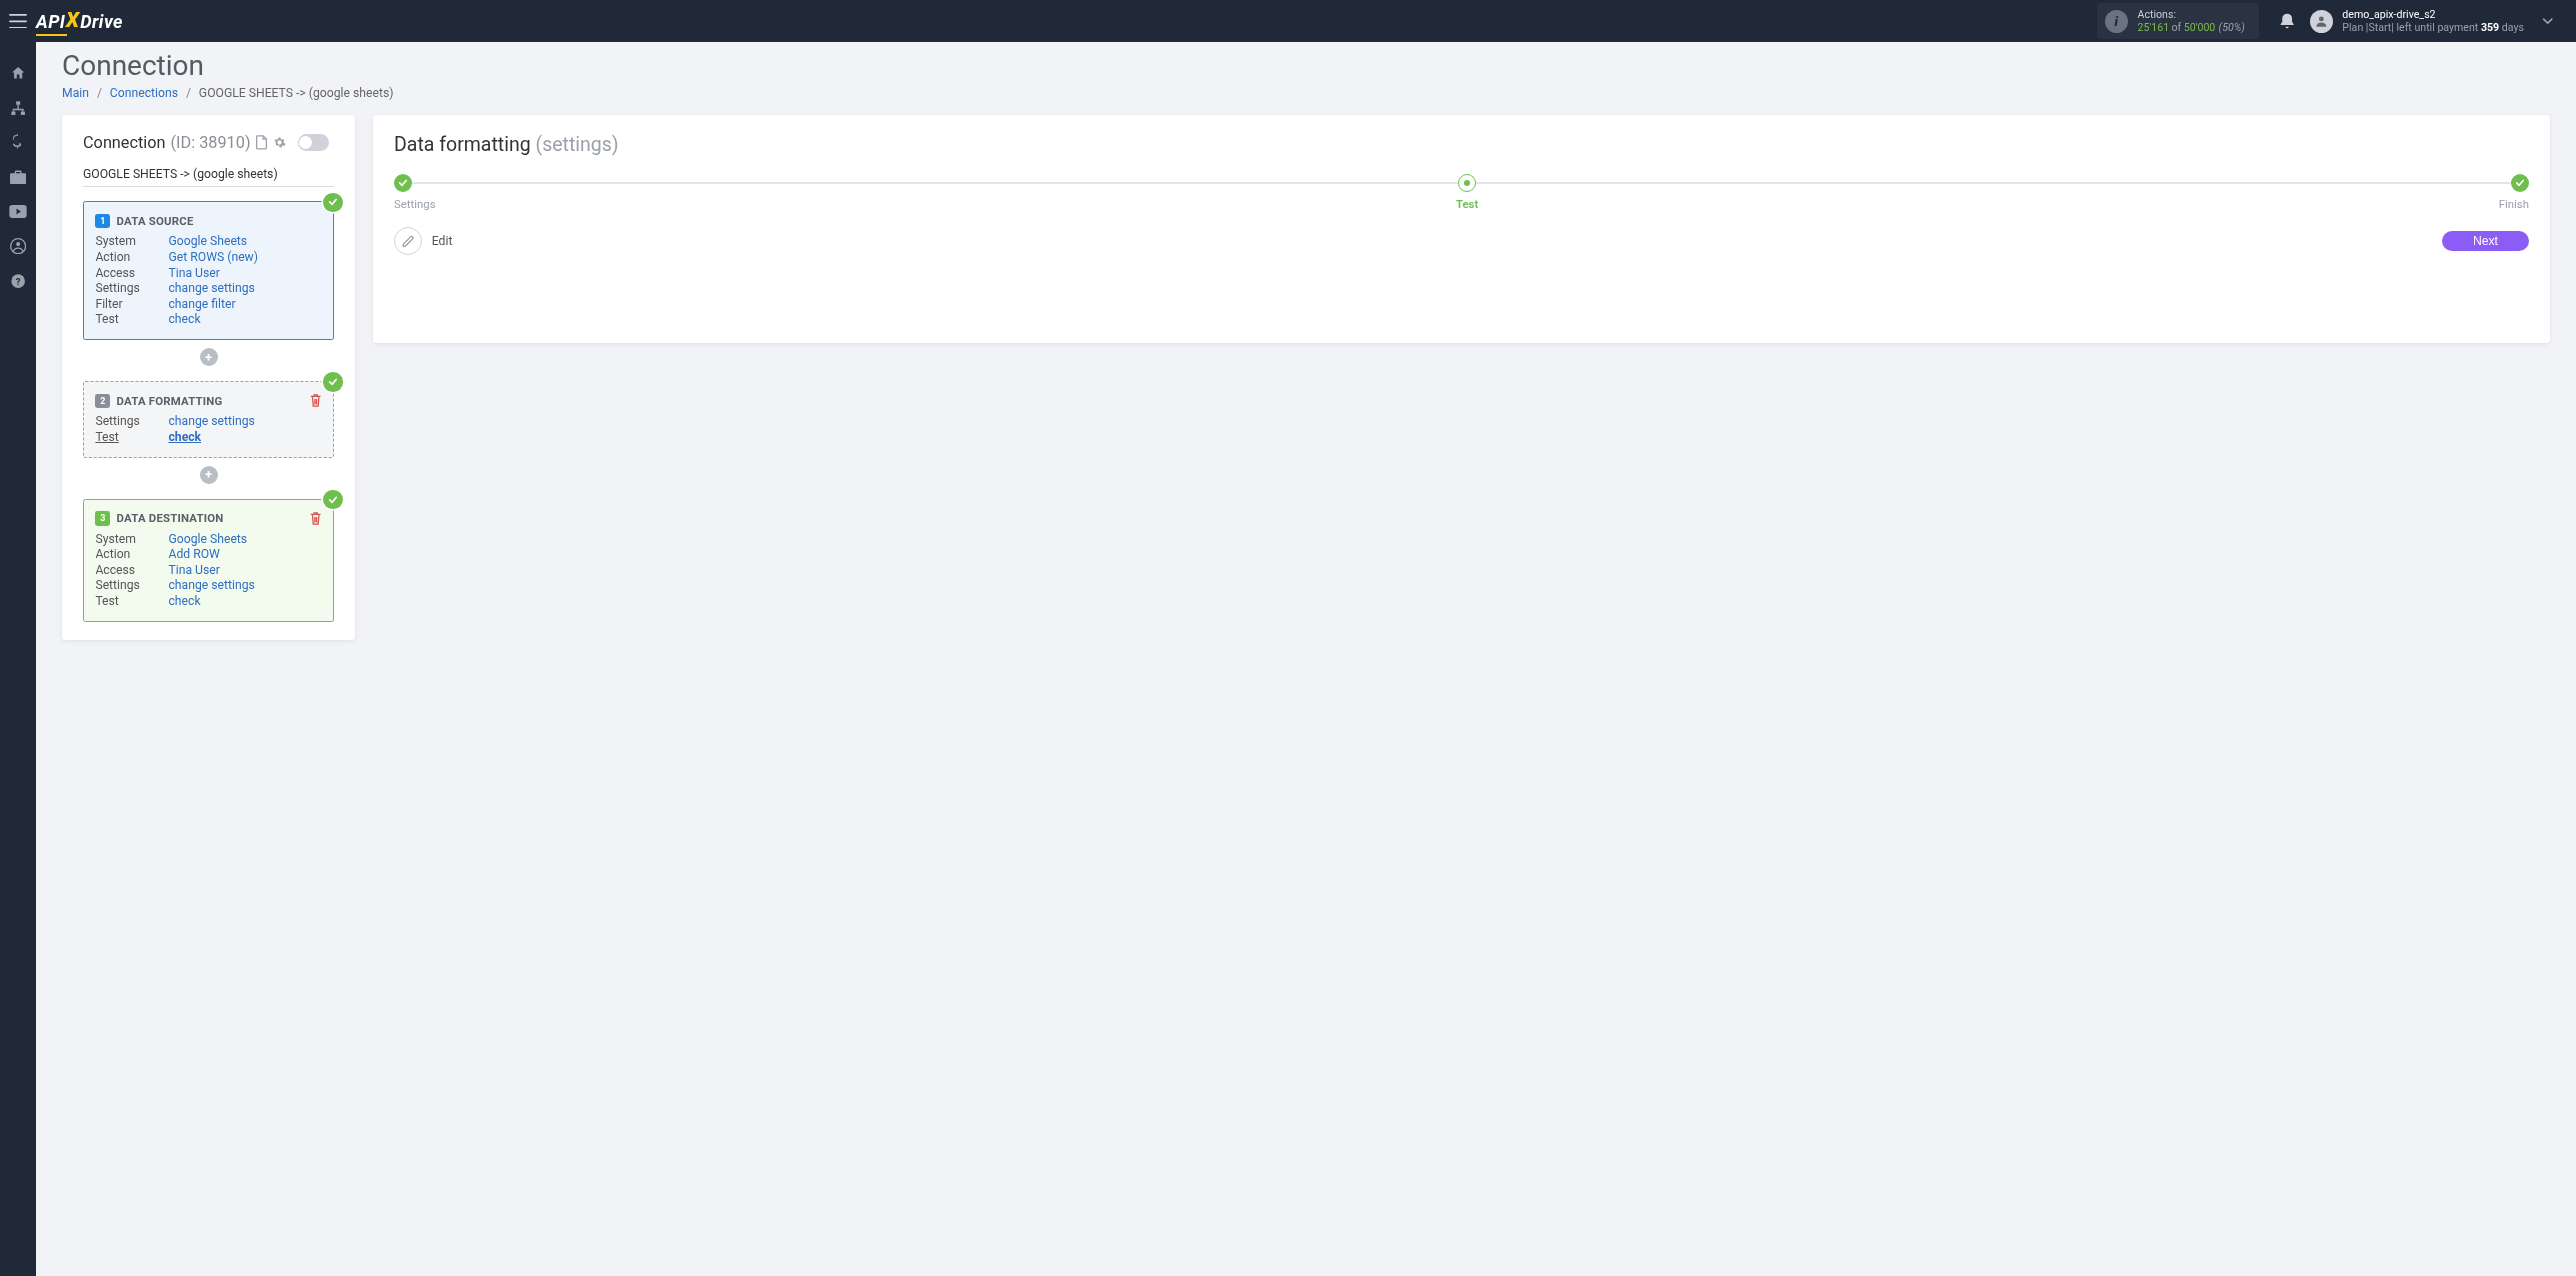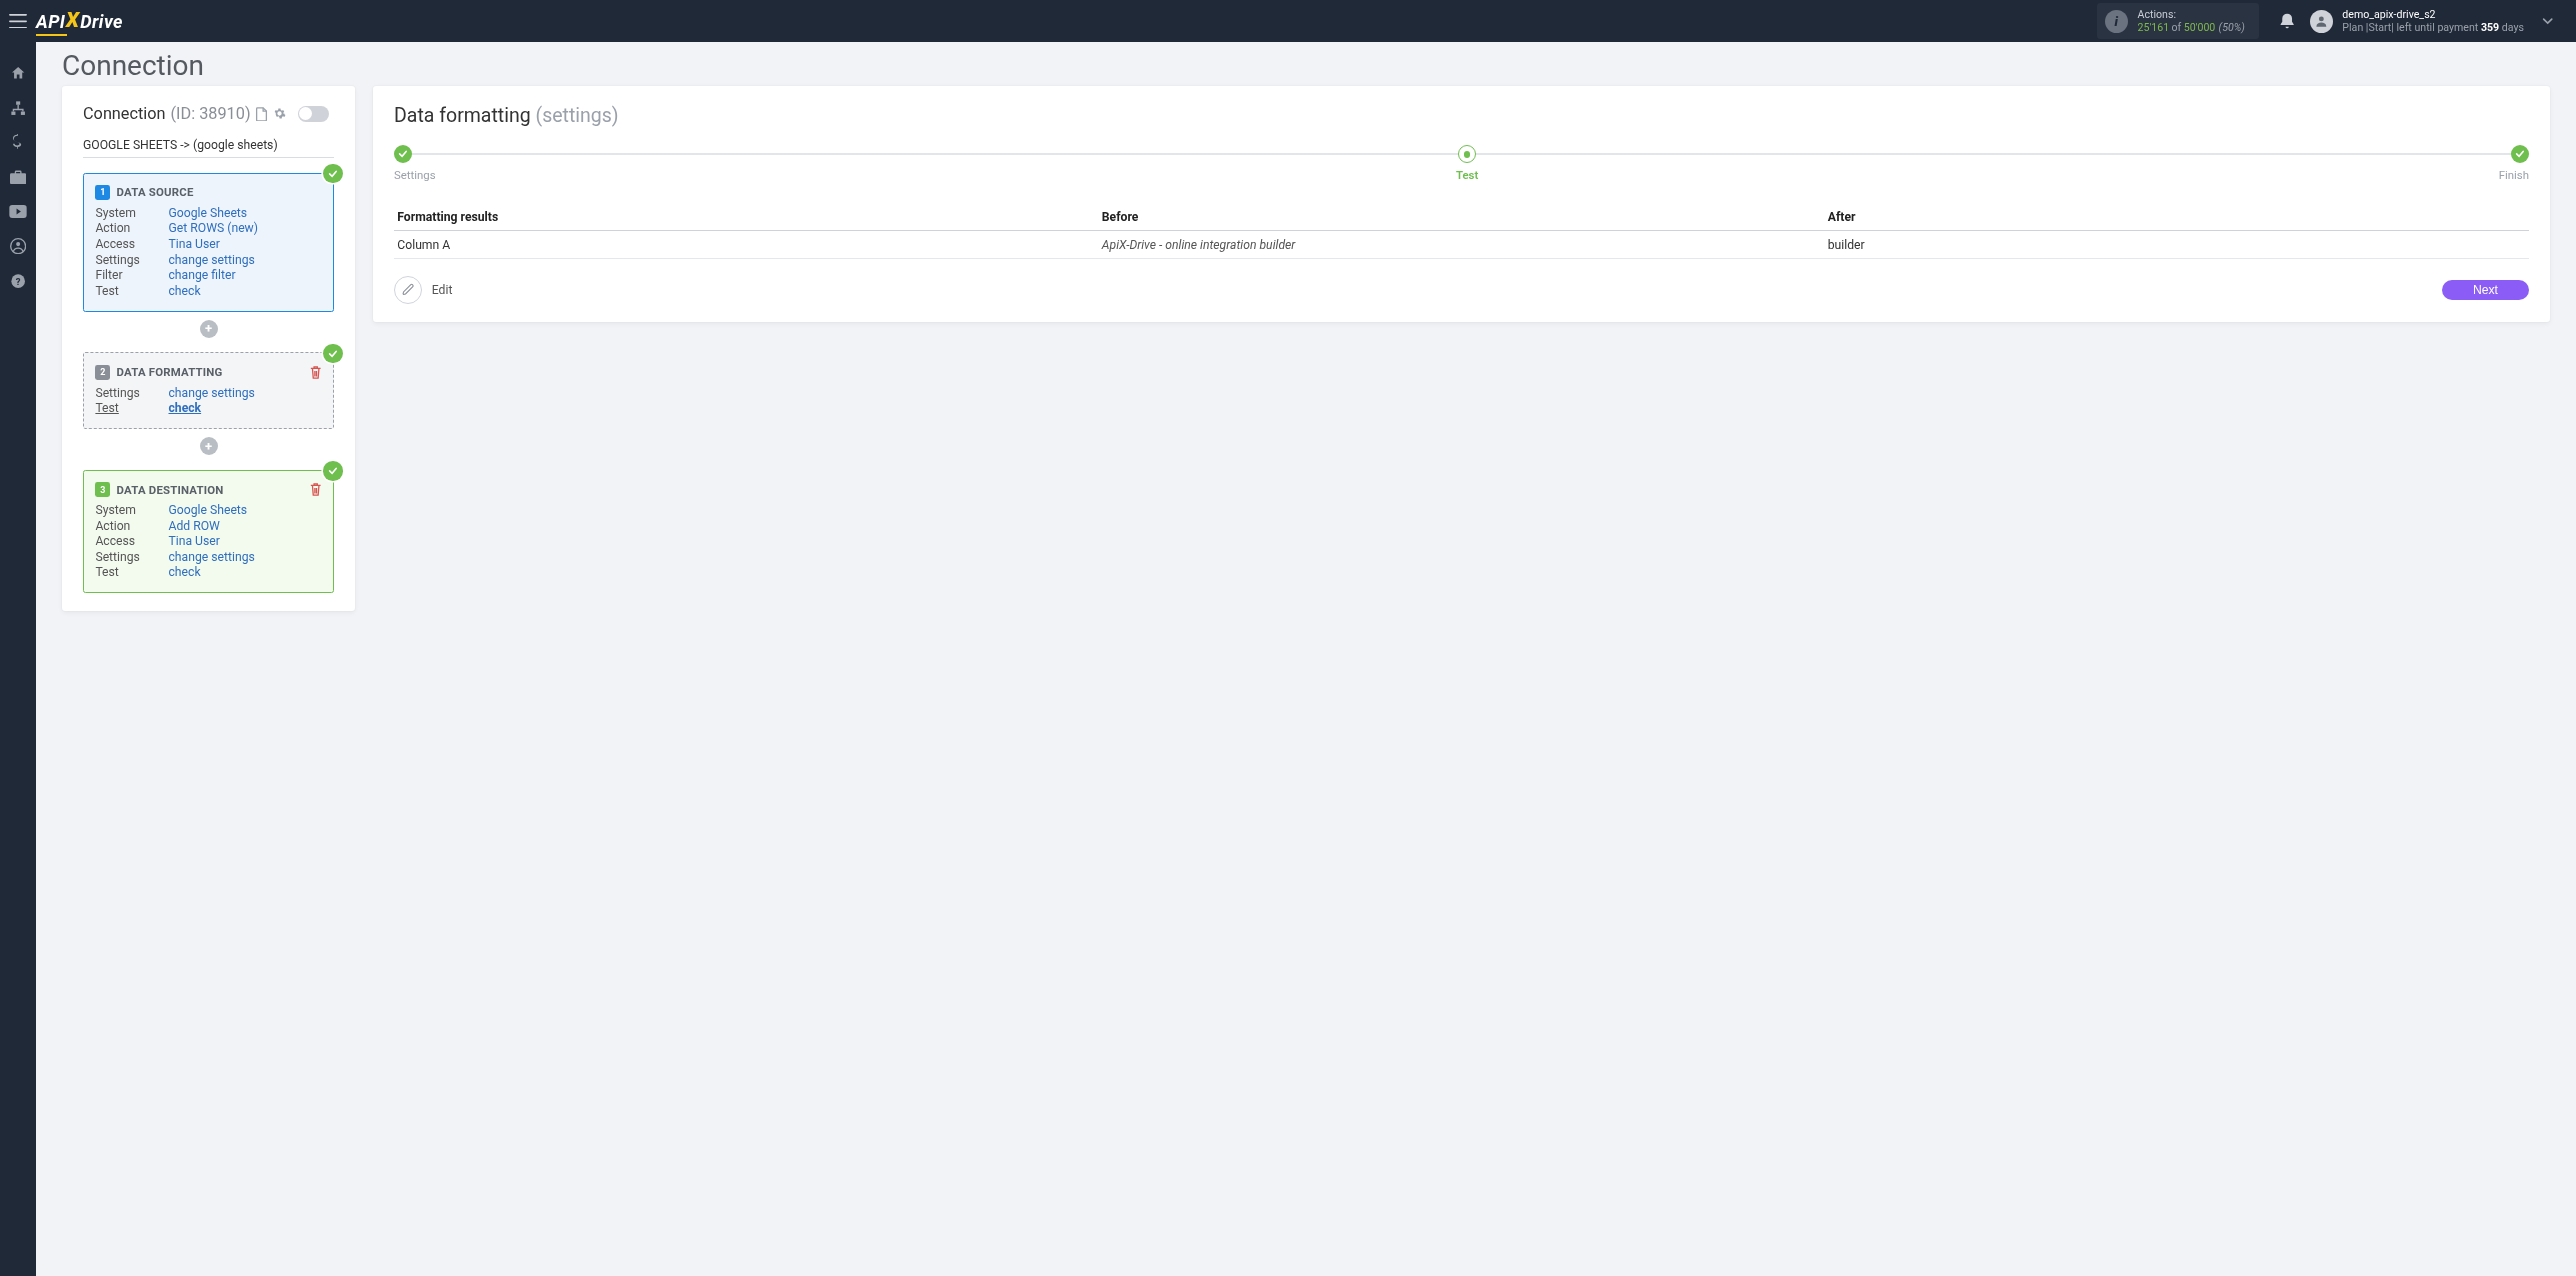--- a/index.html
+++ b/index.html
@@ -264,20 +264,27 @@
   <div class="navitem">
       <svg width="16.3" height="16.3" viewBox="0 0 24 24" fill="currentColor" style="font-size:14px">
         <circle cx="12" cy="12" r="10"></circle>
         <text x="12" y="17" text-anchor="middle" font-size="14" font-weight="700" fill="#202938">?</text>
       </svg>
     </div>
 </div>
 
 <div class="page">
   <h1 class="page-title">Connection</h1>
+  <div class="breadcrumb">
+    <a href="#">Main</a>
+    <span class="sep">/</span>
+    <a href="#">Connections</a>
+    <span class="sep">/</span>
+    <span>GOOGLE SHEETS -&gt; (google sheets)</span>
+  </div>
 
   <div class="columns">
 
     <div class="card left-card">
       <div class="conn-title">
         <span>Connection </span>
           <span class="sub">(ID: 38910)</span>
         <span class="icon-btn">
           <svg width="13" height="14.7" viewBox="0 0 16 18" fill="none" stroke="#9aa1ab" stroke-width="1.6">
               <path d="M3 1h7l4 4v11a1 1 0 0 1-1 1H3a1 1 0 0 1-1-1V2a1 1 0 0 1 1-1z"></path>
@@ -430,36 +437,20 @@
             <div class="dot">
                 <svg width="9.8" height="9.8" viewBox="0 0 12 12">
                   <path d="M2 6l3 3 5-6" stroke="#fff" stroke-width="2" fill="none" stroke-linecap="round"></path>
                 </svg>
               </div>
             <div class="label">Finish</div>
           </div>
         </div>
       </div>
 
-      <table class="results-table">
-        <thead>
-          <tr>
-            <th style="width:33%">Formatting results</th>
-            <th style="width:34%">Before</th>
-            <th style="width:33%">After</th>
-          </tr>
-        </thead>
-        <tbody>
-          <tr>
-            <td>Column A</td>
-            <td class="before">ApiX-Drive - online integration builder</td>
-            <td>builder</td>
-          </tr>
-        </tbody>
-      </table>
 
       <div class="right-actions">
         <div class="edit-btn">
           <div class="circle">
             <svg width="13" height="13" viewBox="0 0 24 24" fill="none" stroke="#8a8f97" stroke-width="2">
                 <path d="M3 21l3.5-.8L20 6.7a2 2 0 0 0 0-2.8l-.9-.9a2 2 0 0 0-2.8 0L2.8 16.5 2 20z"></path>
               </svg>
           </div>
           <span class="text">Edit</span>
         </div>

